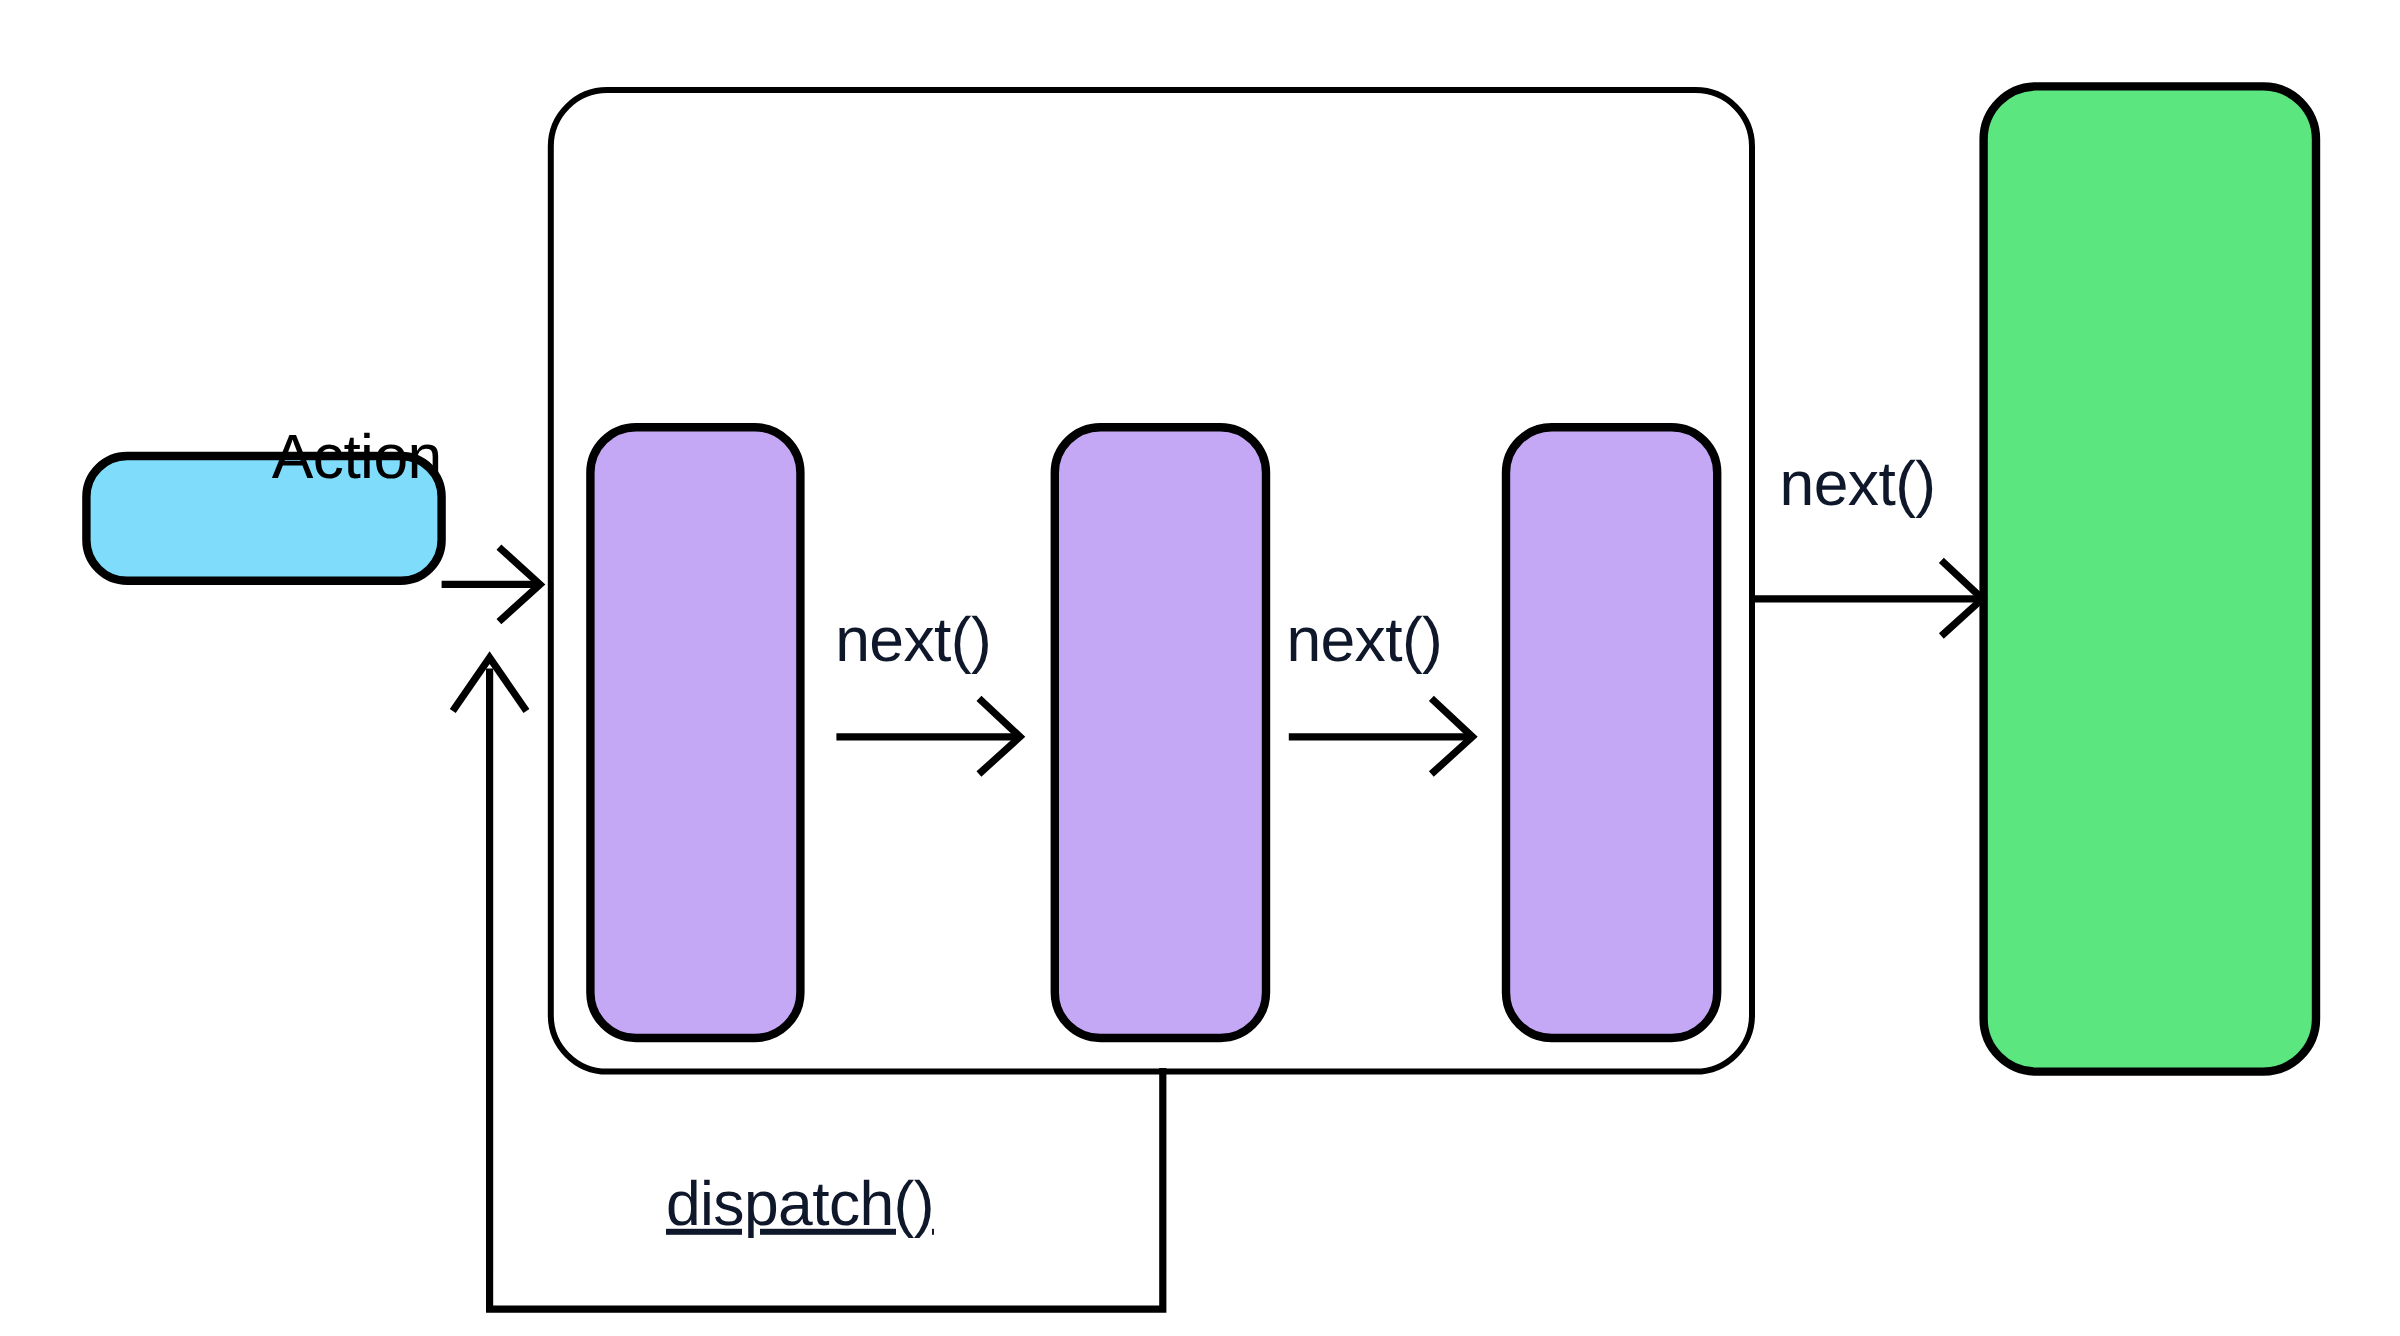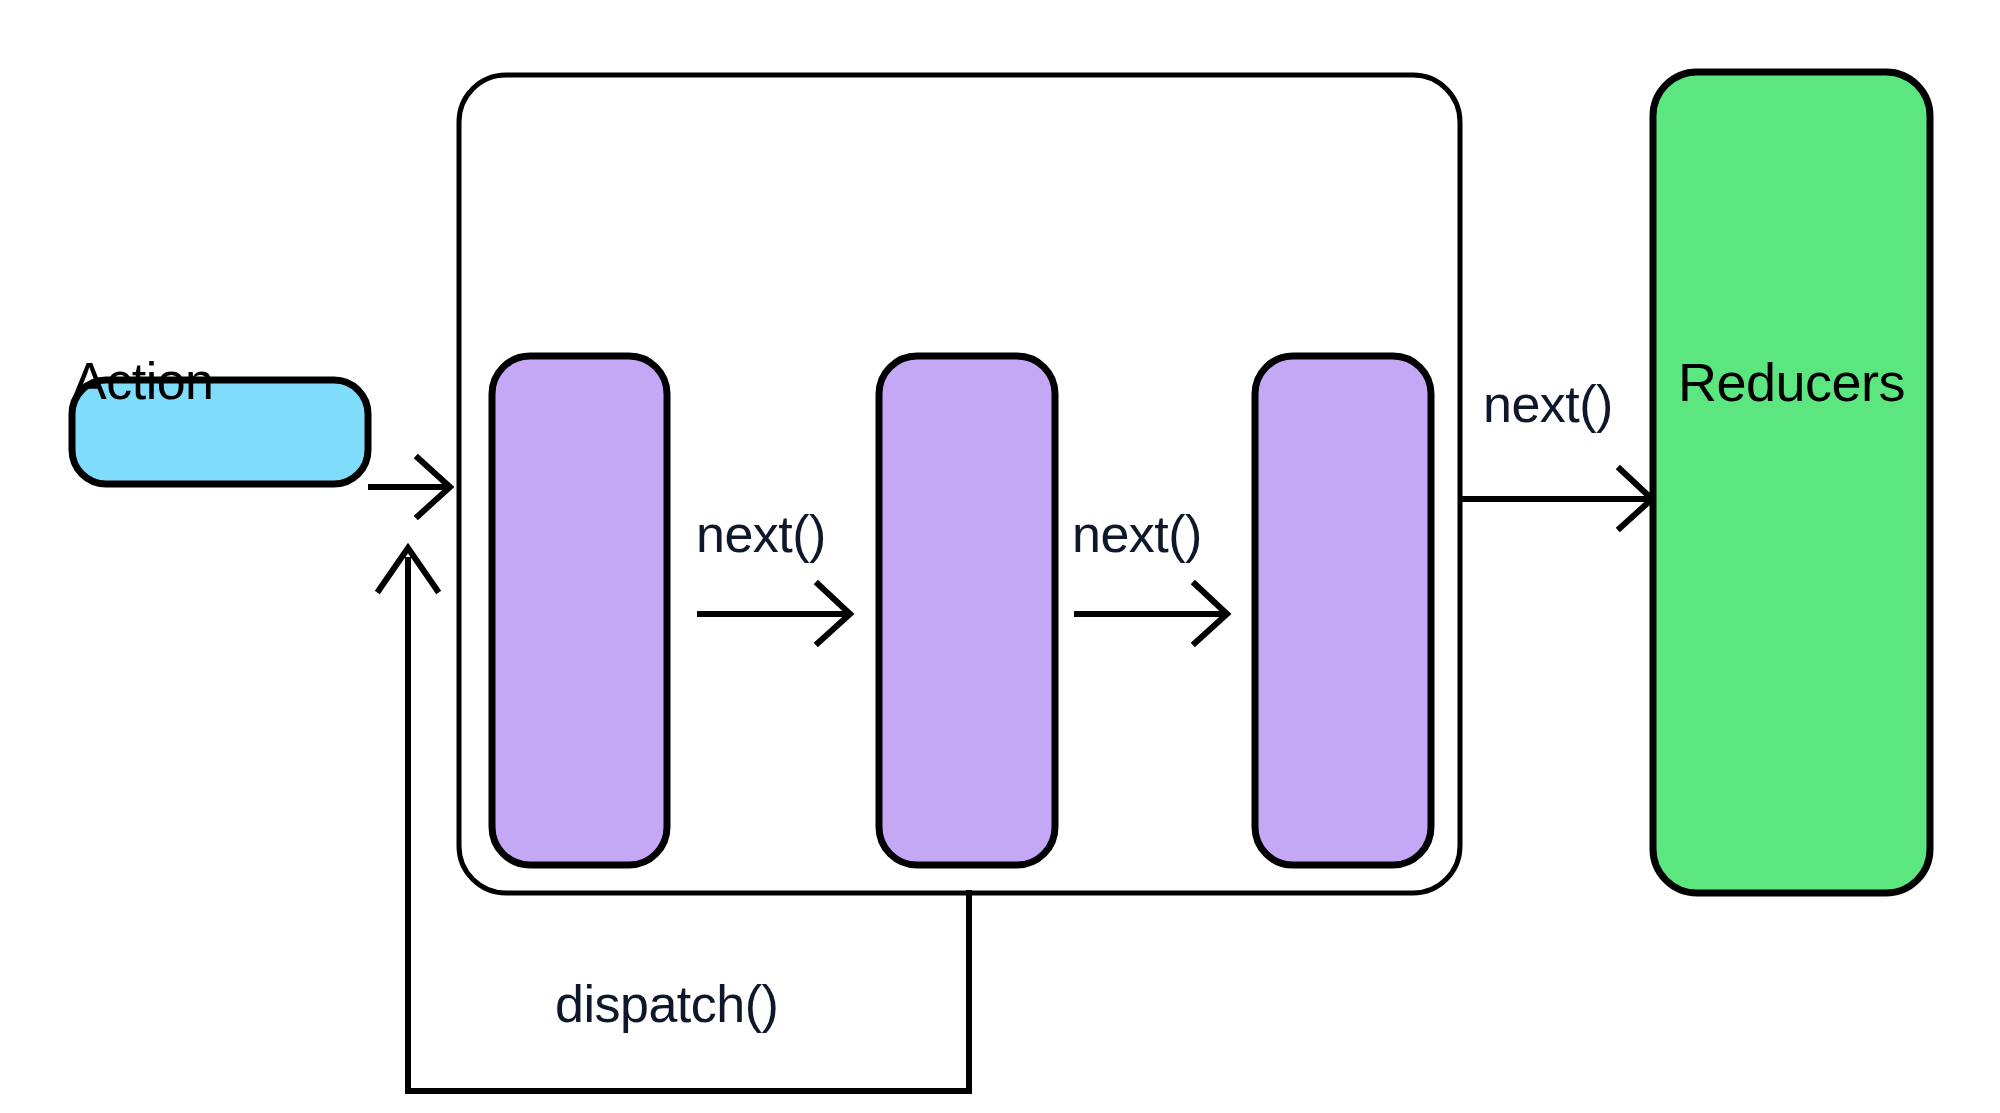--- a/index.html
+++ b/index.html
@@ -35,27 +35,27 @@
   }
   .edge-label {
     position: absolute;
     color: #0f172a;
     font-family: "Liberation Sans", sans-serif;
     font-weight: 400;
     white-space: nowrap;
     line-height: 1;
     letter-spacing: -0.5px;
   }
-  #label-action      { left: 72px;   top: 355px;  width: 296px; text-align: left; font-size: 52px; }
+  #label-action      { left: 72px;   top: 355px;  width: 296px; text-align: right; font-size: 52px; }
   #label-middlewares { left: 459px;  top: 149px;  width: 1001px; text-align: center; font-size: 54px; }
   #label-reducers    { left: 1653px; top: 355px;  width: 277px; text-align: center; font-size: 54px; }
   #label-next-1      { left: 696px;  top: 508px;  font-size: 52px; }
   #label-next-2      { left: 1072px; top: 508px;  font-size: 52px; }
   #label-next-3      { left: 1483px; top: 378px;  font-size: 52px; }
-  #label-dispatch    { left: 555px;  top: 978px;  font-size: 52px; }
+  #label-dispatch    { left: 555px;  top: 978px;  font-size: 52px; text-decoration: underline; }
 </style>
 </head>
 <body>
 
 <div id="canvas">
 
   <svg id="diagram-svg" viewBox="0 0 2000 1113" xmlns="http://www.w3.org/2000/svg">
 
     <rect x="459" y="75" width="1001" height="818" rx="47" ry="47" fill="#ffffff" stroke="#000000" stroke-width="5"></rect>
 
@@ -89,21 +89,20 @@
 
     <g>
       <polyline points="969,893 969,1091 408,1091 408,560" fill="none" stroke="#000000" stroke-width="6" stroke-linecap="square" stroke-linejoin="miter"></polyline>
       <polyline points="379,590 408,548 437,590" fill="none" stroke="#000000" stroke-width="6" stroke-linecap="square" stroke-linejoin="miter"></polyline>
     </g>
   </svg>
 
   <div class="node-label" id="label-action">Action</div>
 
 
-  <div class="node-label" id="label-reducers">Reducers</div>
 
   <div class="edge-label" id="label-next-1">next()</div>
 
   <div class="edge-label" id="label-next-2">next()</div>
 
   <div class="edge-label" id="label-next-3">next()</div>
 
   <div class="edge-label" id="label-dispatch">dispatch()</div>
 
 </div>

